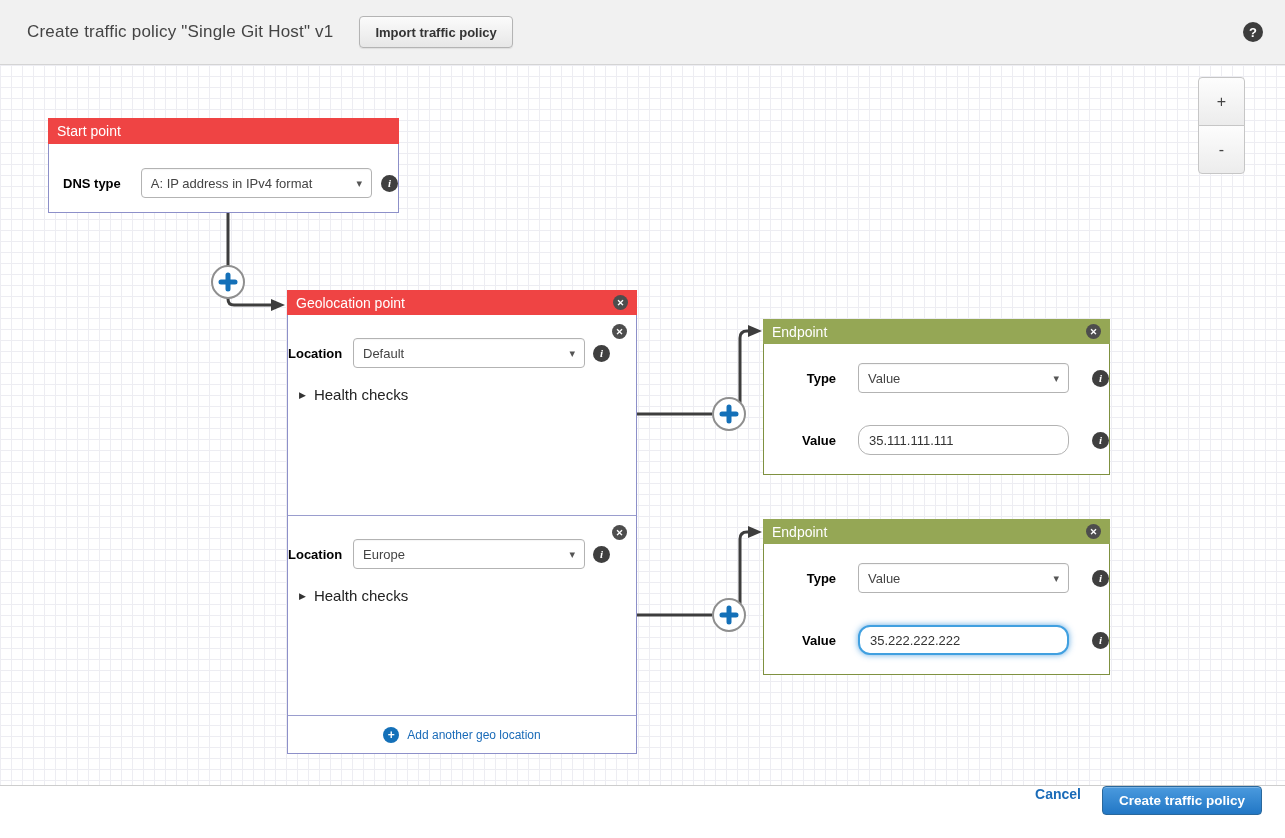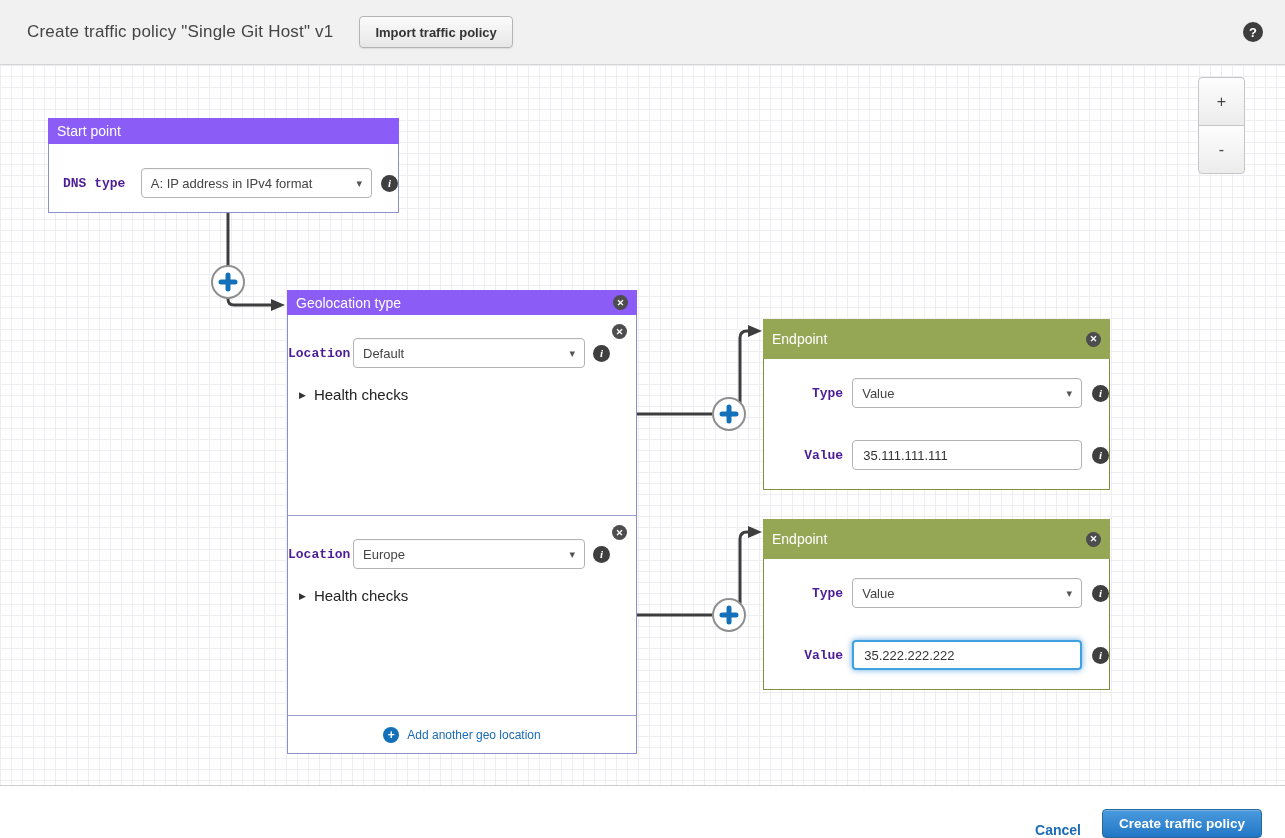--- a/index.html
+++ b/index.html
@@ -23,33 +23,33 @@
 
   .zoomctl { position:absolute; top:12px; right:40px; width:47px; }
   .zoomctl button { display:block; width:47px; height:49px; font-size:16px; color:#444;
                     background:linear-gradient(#fdfdfd,#ececec); border:1px solid #c6c6c6; cursor:pointer; }
   .zoomctl button:first-child { border-radius:4px 4px 0 0; }
   .zoomctl button:last-child { border-radius:0 0 4px 4px; margin-top:-1px; }
 
   
   .node { position:absolute; background:#fff; }
   .node-hd { display:flex; align-items:center; justify-content:space-between; padding:0 9px; color:#fff; font-size:14px; }
-  .hd-purple { background:#8b5cf6; height:26px; }
-  .hd-green  { background:#95a755; height:40px; }
+  .hd-purple { background:#ef4444; height:26px; }
+  .hd-green  { background:#95a755; height:25px; }
   .bd-purple { border:1px solid #8d90c9; border-top:none; }
   .bd-green  { border:1px solid #7f9140; border-top:none; }
 
   .select { height:30px; width:232px; background:#fff; border:1px solid #b3b3b3; border-radius:4px;
             display:flex; align-items:center; justify-content:space-between; padding:0 9px;
             font-size:13px; color:#444; cursor:pointer; box-shadow:inset 0 1px 1px rgba(0,0,0,.04); }
   .caret { font-size:11px; color:#555; }
-  .tinput { height:30px; width:232px; border:1px solid #b3b3b3; border-radius:4px; padding:0 10px;
+  .tinput { height:30px; width:232px; border:1px solid #b3b3b3; border-radius:12px; padding:0 10px;
             font:13px "Liberation Sans",sans-serif; color:#333; }
   .tinput.focused { border:2px solid #41a0e0; box-shadow:0 0 6px rgba(62,150,220,.8); outline:none; }
-  .lbl { font-weight:bold; font-size:13px; color:#4c1d95;font-family:Liberation Mono, monospace; }
+  .lbl { font-weight:bold; font-size:13px; color:#000000; }
   .info-badge { width:17px; height:17px; border-radius:50%; background:#3f3f3f; color:#fff; flex:0 0 auto;
                 font:italic bold 11px "Liberation Serif",serif; display:flex; align-items:center; justify-content:center; cursor:pointer; }
   .close-badge { width:15px; height:15px; border-radius:50%; background:#4d4d4d; color:#fff; font:bold 9px "Liberation Sans",sans-serif;
                  display:flex; align-items:center; justify-content:center; cursor:pointer; }
 
   
   .start-row { position:absolute; left:0; top:24px; width:100%; display:flex; align-items:center; }
   .start-row .lbl { margin-left:14px; width:78px; }
   .start-row .info-badge { margin-left:9px; }
 
@@ -62,26 +62,26 @@
   .geo-row .info-badge { margin-left:8px; }
   .hc-row { position:absolute; left:11px; top:71px; display:flex; align-items:center; gap:8px; cursor:pointer; }
   .hc-caret { font-size:9px; color:#333; }
   .hc-label { font-size:15px; color:#222; }
   .geo-foot { height:38px; border-top:1px solid #9a9dce; display:flex; align-items:center; justify-content:center; gap:8px; cursor:pointer; }
   .plus-badge { width:16px; height:16px; border-radius:50%; background:#1470b8; color:#fff; font:bold 12px "Liberation Sans",sans-serif;
                 display:flex; align-items:center; justify-content:center; }
   .geo-foot a { color:#1a6bb8; font-size:12px; text-decoration:none; }
 
   
-  .ep-row { position:absolute; left:0; width:100%; display:flex; align-items:center; }
+  .ep-row { position:absolute; left:0; width:100%; display:flex; align-items:center;gap:13px; }
   .ep-row .lbl { width:80px; text-align:right; margin-right:9px; }
   .ep-row .info-badge { margin-left:10px; }
 
   
-  .bottombar { height:53px; background:#fff; border-top:1px solid #cdcdcd; display:flex; align-items:flex-end;
+  .bottombar { height:53px; background:#fff; border-top:1px solid #cdcdcd; display:flex; align-items:flex-start;
                justify-content:flex-end; padding-right:23px; gap:21px; }
   .cancel-link { color:#1a6bb8; font-size:14px; font-weight:bold; text-decoration:none; cursor:pointer; }
   .btn-blue { height:29px; padding:0 16px; background:linear-gradient(#4a9ade,#2277c5); border:1px solid #2a689c;
               border-radius:4px; color:#fff; font:bold 13.5px "Liberation Sans",sans-serif; cursor:pointer;
               box-shadow:inset 0 1px 0 rgba(255,255,255,.25); }
 </style>
 </head>
 <body>
 
 <div class="topbar">
@@ -136,21 +136,21 @@
           <span>A: IP address in IPv4 format</span>
           <span class="caret">▾</span>
         </div>
         <span class="info-badge">i</span>
       </div>
     </div>
   </div>
 
   <div class="node" style="left:287px; top:225px; width:350px;">
     <div class="node-hd hd-purple" style="height:25px;">
-      <span>Geolocation type</span>
+      <span>Geolocation point</span>
       <span class="close-badge">✕</span>
     </div>
     <div class="bd-purple">
 
       <div class="geo-section">
         <span class="close-badge sec-close">✕</span>
         <div class="geo-row">
           <span class="lbl">Location</span>
           <div class="select">
             <span>Default</span>

